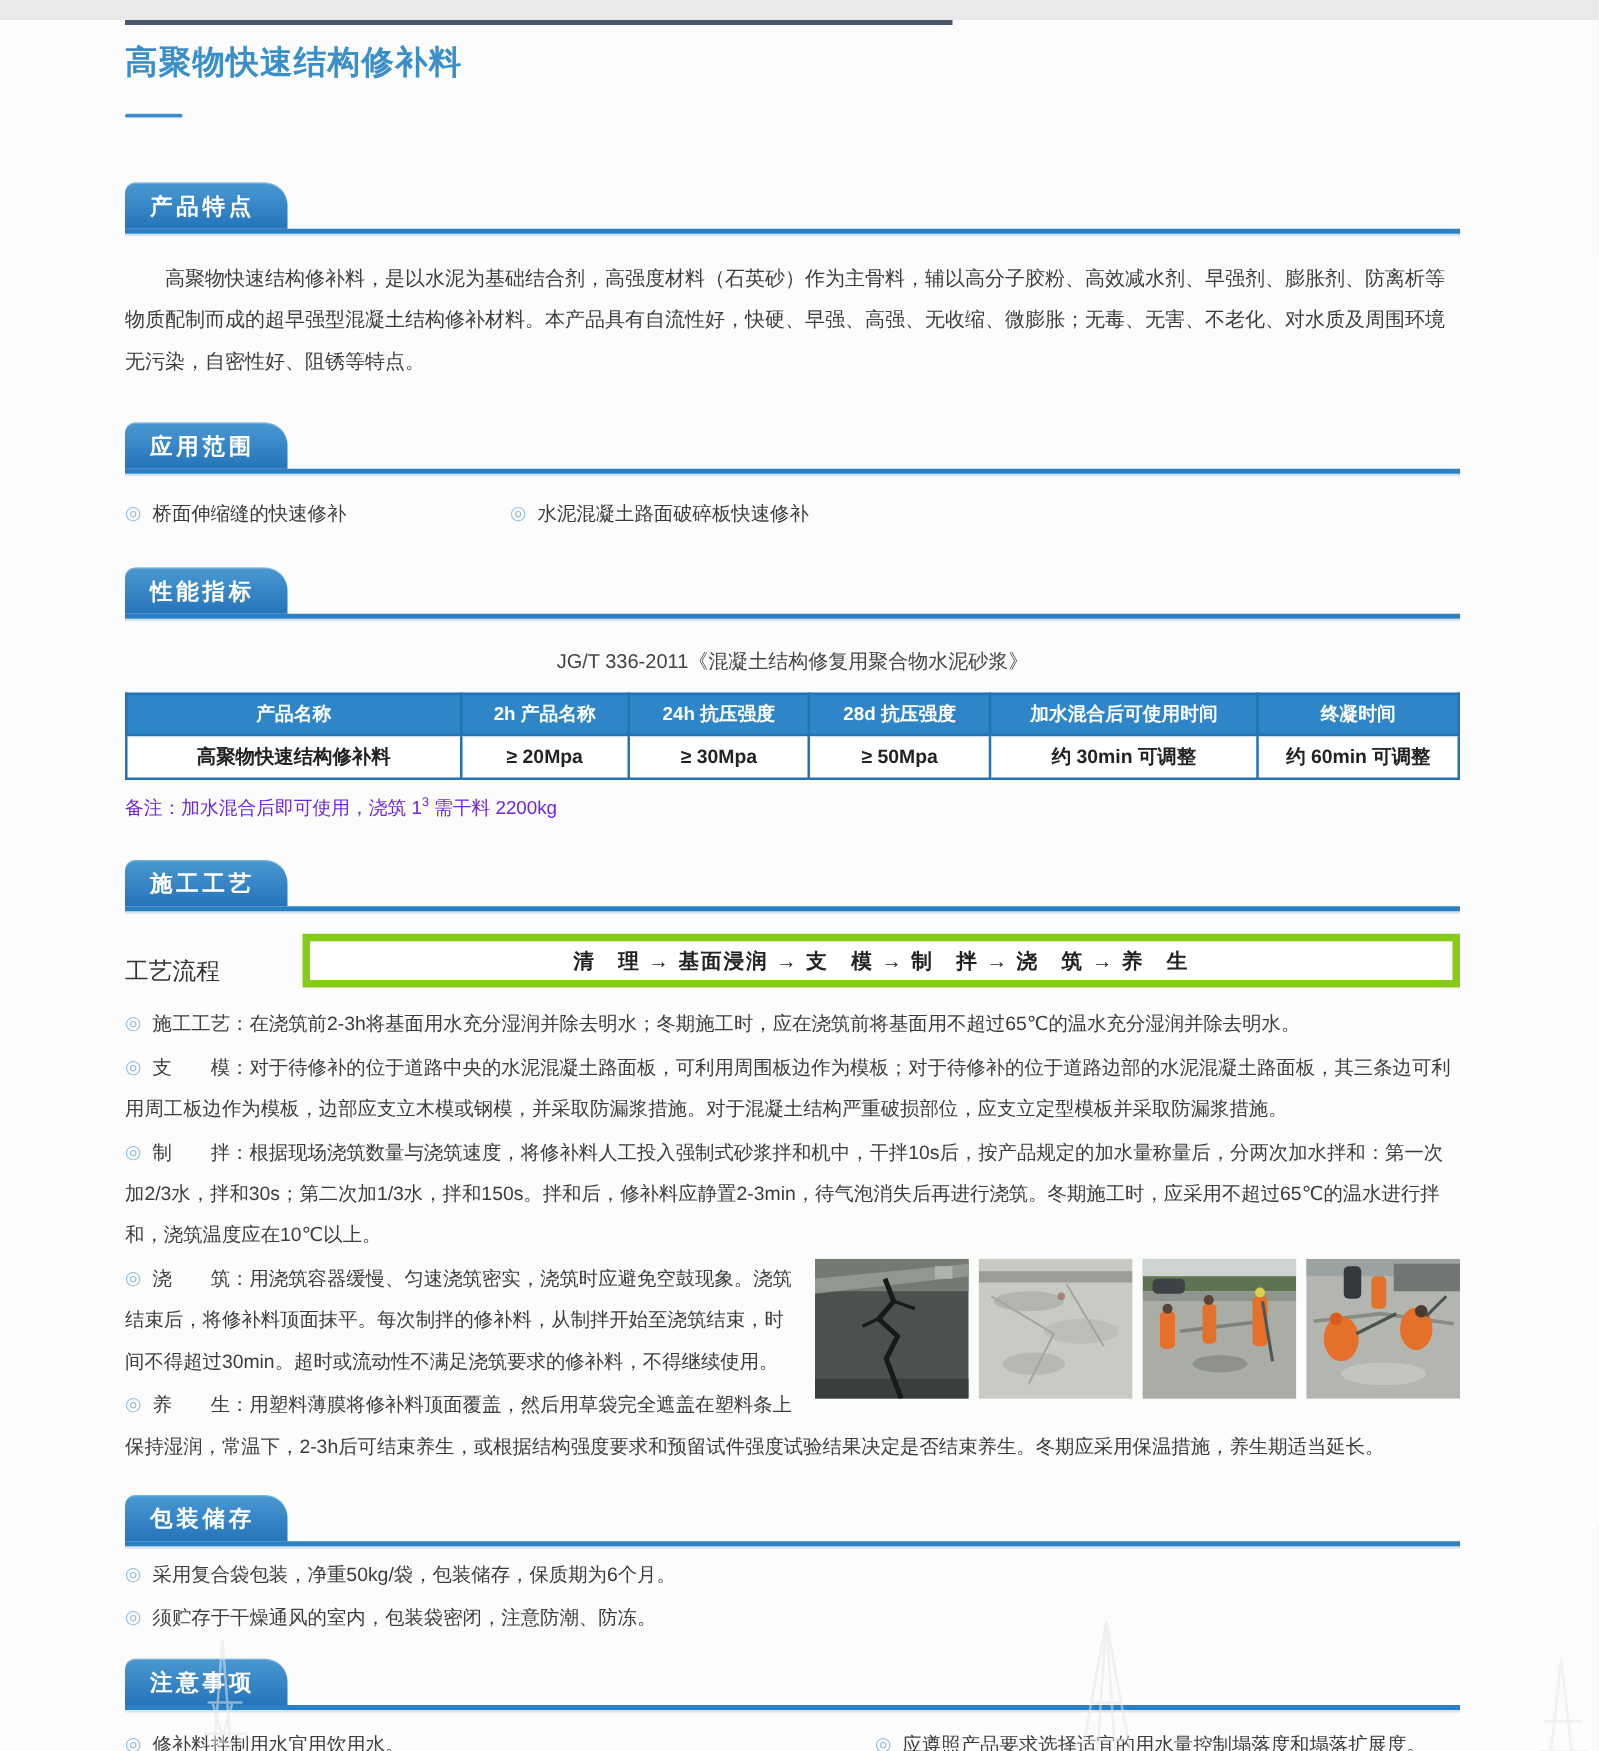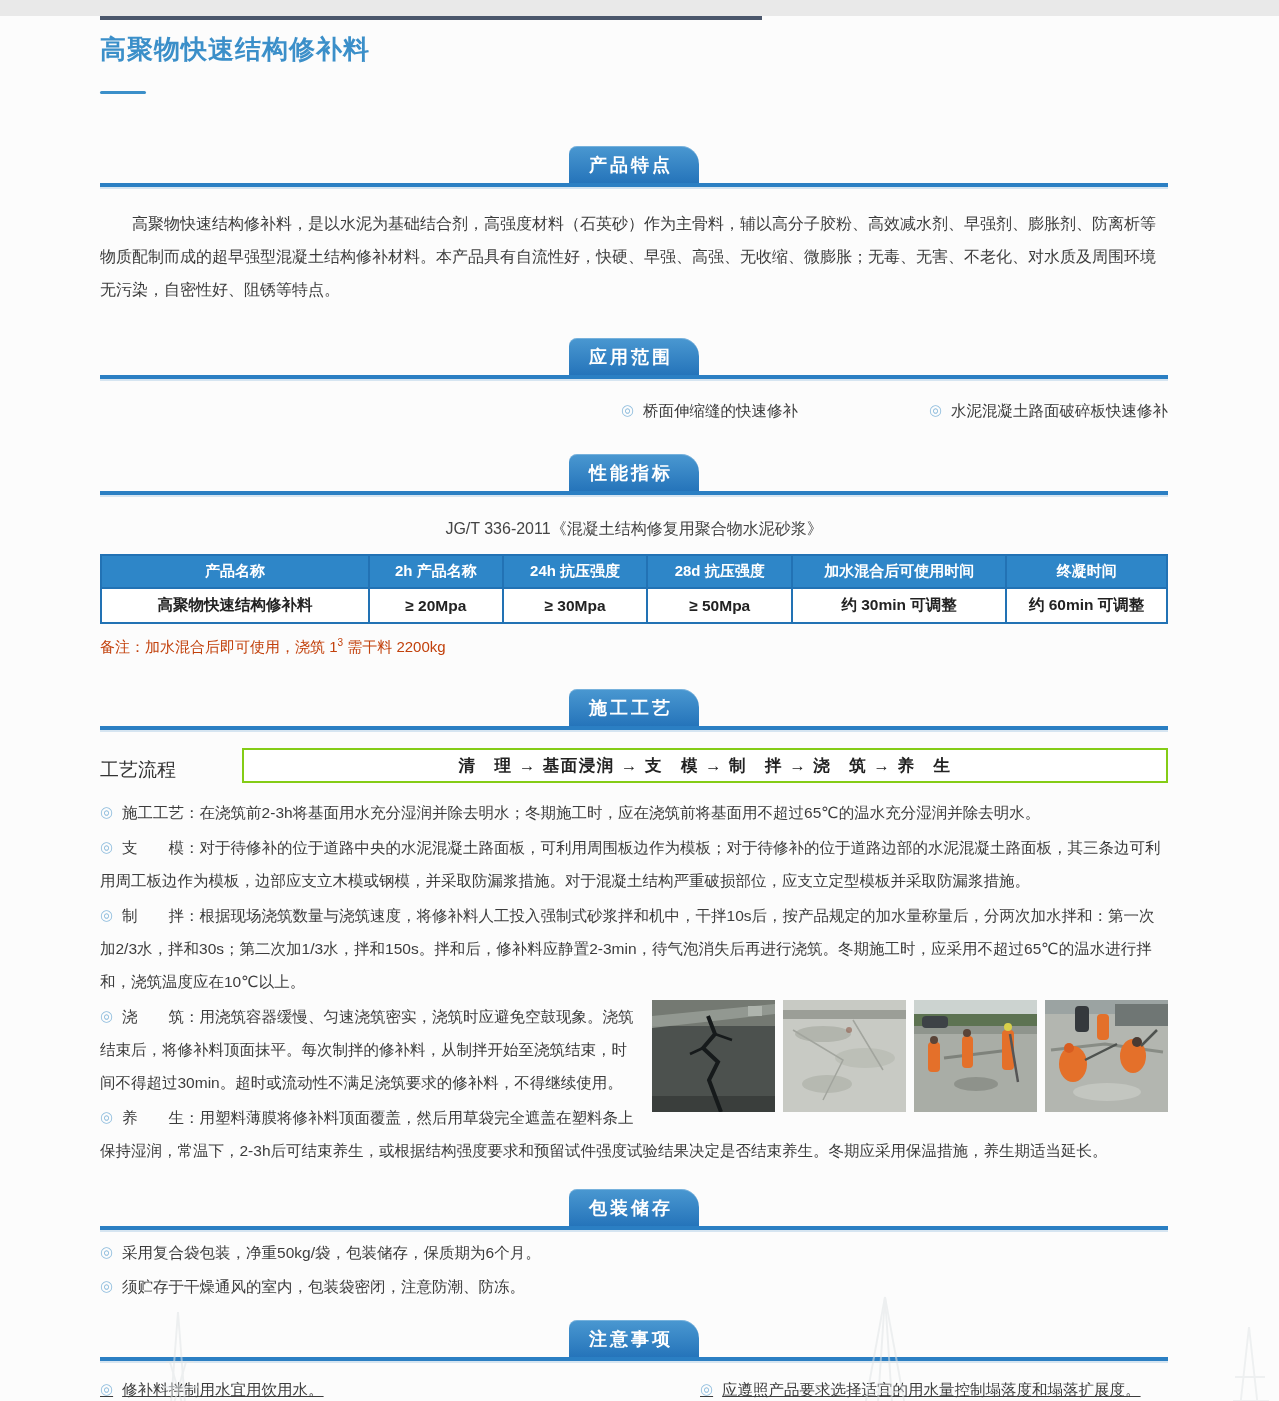--- a/index.html
+++ b/index.html
@@ -4,50 +4,50 @@
 <style>
   html,body { margin:0; padding:0; }
   body { font-family:"Liberation Sans","DejaVu Sans",sans-serif; background:#e9e9e9; }
   .page { position:relative; width:1279px; height:1401px; background:#fcfcfc; overflow:hidden; margin:16px auto; }
   .top-crop { position:absolute; top:0; left:100px; width:662px; height:4px; background:#2b3a52; opacity:.85; }
   .content { position:absolute; left:100px; top:0; width:1068px; }
 
   h1.doc-title { margin:16px 0 0 0; font-size:26px; font-weight:bold; color:#3b8fc9; letter-spacing:1px; }
   .title-dash { width:46px; height:3px; background:#3b8fc9; margin-top:24px; border-radius:2px; }
 
-  .sec-head { margin-top:32px; border-bottom:4px solid #2b7fc3; box-shadow:0 2px 0 rgba(43,127,195,.18);text-align:center; }
+  .sec-head { margin-top:32px; border-bottom:4px solid #2b7fc3; box-shadow:0 2px 0 rgba(43,127,195,.18); }
   .sec-head.first { margin-top:52px; }
   .sec-head.tight { margin-top:22px; }
   .sec-tab { display:inline-block; background:linear-gradient(180deg,#4a98d1 0%,#2574ba 100%);
              color:#fff; font-size:18px; font-weight:bold; letter-spacing:3px;
              padding:7px 26px 6px 20px; border-radius:8px 18px 0 0;
              box-shadow:inset 0 1px 0 rgba(255,255,255,.25); }
 
   .para { margin:20px 0 0 0; font-size:16px; line-height:33px; color:#3c3c3c; text-indent:2em; }
 
   .bullet { color:#8fbddd; font-size:15px; margin-right:9px; position:relative; top:-1px; }
 
-  .app-row { margin-top:22px; display:flex; font-size:15.5px; color:#3c3c3c;justify-content:flex-end; }
+  .app-row { margin-top:22px; display:flex; font-size:15.5px; color:#3c3c3c; }
   .app-item:first-child { width:308px; }
 
   .std-caption { margin:24px 0 0 0; text-align:center; font-size:16px; color:#444; }
 
   table.perf { width:100%; border-collapse:collapse; margin-top:14px; table-layout:fixed; }
   table.perf th { background:#2e86c8; color:#ffffff; font-size:15px; font-weight:bold;
                   border:2px solid #2272b4; padding:6px 2px; }
   table.perf td { background:#fff; color:#222; font-size:15.5px; font-weight:600; text-align:center;
                   border:2px solid #2272b4; padding:6px 2px; }
   col.c0{width:25%} col.c1{width:12.5%} col.c2{width:13.5%} col.c3{width:13.5%} col.c4{width:20%} col.c5{width:15%}
 
-  .tbl-note { margin:13px 0 0 0; font-size:15px; color:#c2410c; }
+  .tbl-note { margin:13px 0 0 0; font-size:15px; color:#6d28d9; }
   .tbl-note sup { font-size:10px; }
 
   .flow-row { margin-top:18px; display:flex; align-items:flex-end; }
   .flow-label { font-size:19px; color:#333; width:142px; flex:none; }
-  .flow-box { flex:1; border:2px solid #84cc16; background:#fff; padding:5px 0 4px 0;
+  .flow-box { flex:1; border:6px solid #84cc16; background:#fff; padding:5px 0 4px 0;
               text-align:center; font-size:16.5px; font-weight:600; color:#222; letter-spacing:1.5px; }
 
   .steps { margin-top:13px; font-size:15.5px; line-height:33px; color:#3c3c3c; }
   .step { margin-top:2px; }
   .photos { float:right; width:516px; margin:2px 0 10px 18px; display:flex; gap:8px; }
   .photo { width:123px; height:112px; flex:none; overflow:hidden; background:#dfe1de; }
   .photo svg { display:block; width:100%; height:100%; }
   .clear { clear:both; }
 
   .pk-item { margin-top:13px; font-size:15.5px; color:#3c3c3c; }

